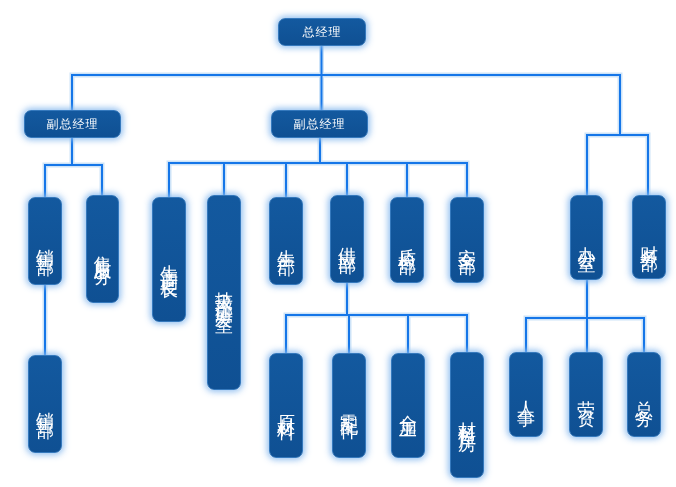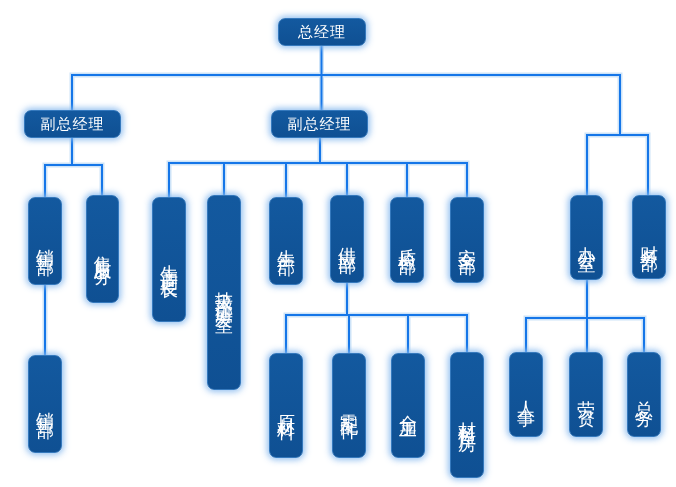--- a/index.html
+++ b/index.html
@@ -28,21 +28,21 @@
     border-radius: 7px;
     box-shadow: 0 0 6px 2px rgba(137, 186, 238, 0.9);
     color: #ffffff;
     display: flex;
     align-items: center;
     justify-content: center;
     overflow: hidden;
     z-index: 2;
   }
   .node.h {
-    font-size: 15px;
+    font-size: 12px;
     letter-spacing: 1px;
     white-space: nowrap;
   }
   .node.v {
     writing-mode: vertical-rl;
     text-orientation: mixed;
     font-size: 18px;
     letter-spacing: 4px;
     line-height: 1;
   }

